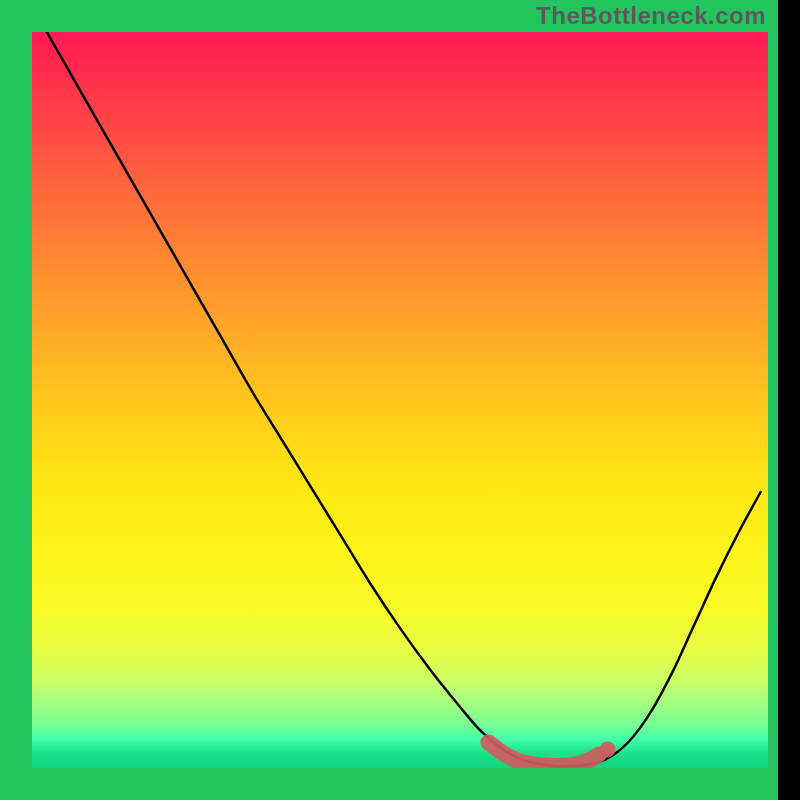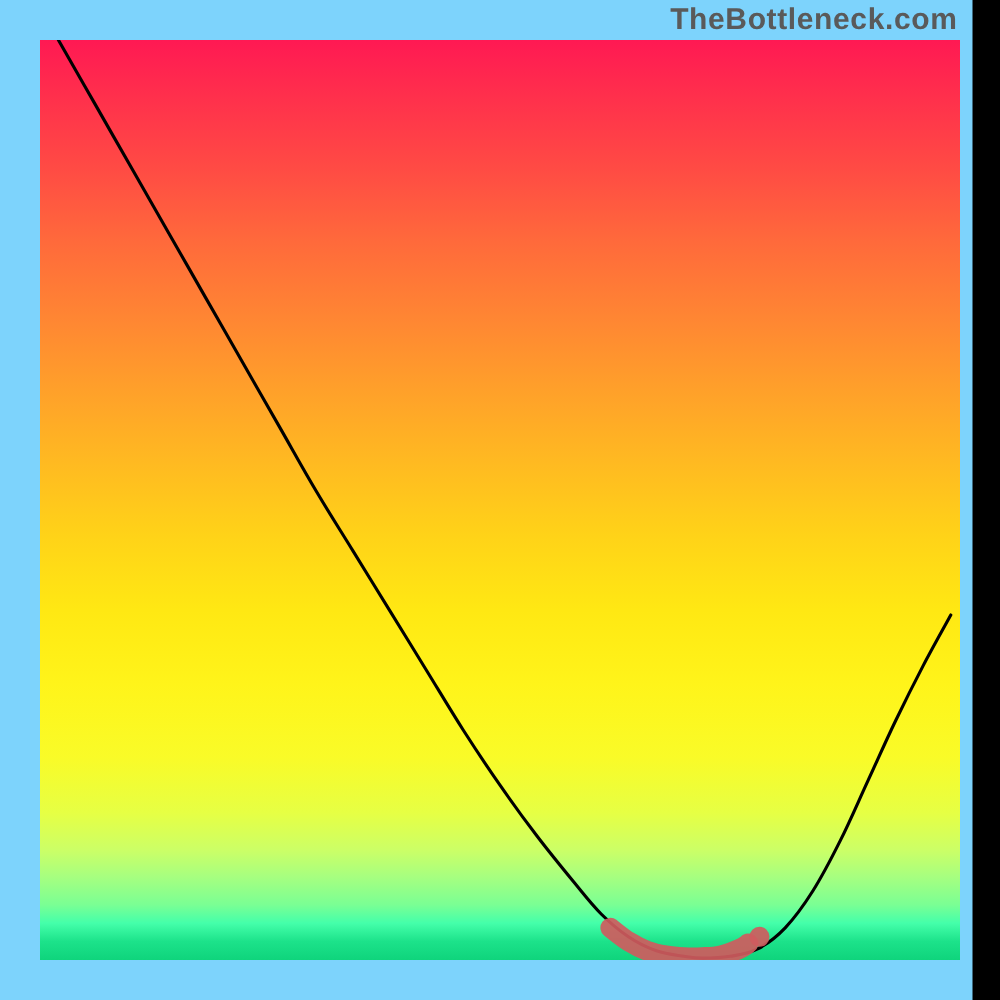--- a/index.html
+++ b/index.html
@@ -7,21 +7,21 @@
     padding: 0;
     width: 800px;
     height: 800px;
     background: #000;
     overflow: hidden;
   }
   .frame {
     position: relative;
     width: 778px;
     height: 800px;
-    background: #7dd3fc;
+    background: #22c55e;
   }
   .watermark {
     position: absolute;
     top: 2px;
     right: 12px;
     font-family: Arial, Helvetica, sans-serif;
     font-size: 24px;
     font-weight: bold;
     color: #5a5a5a;
     letter-spacing: 0.5px;

